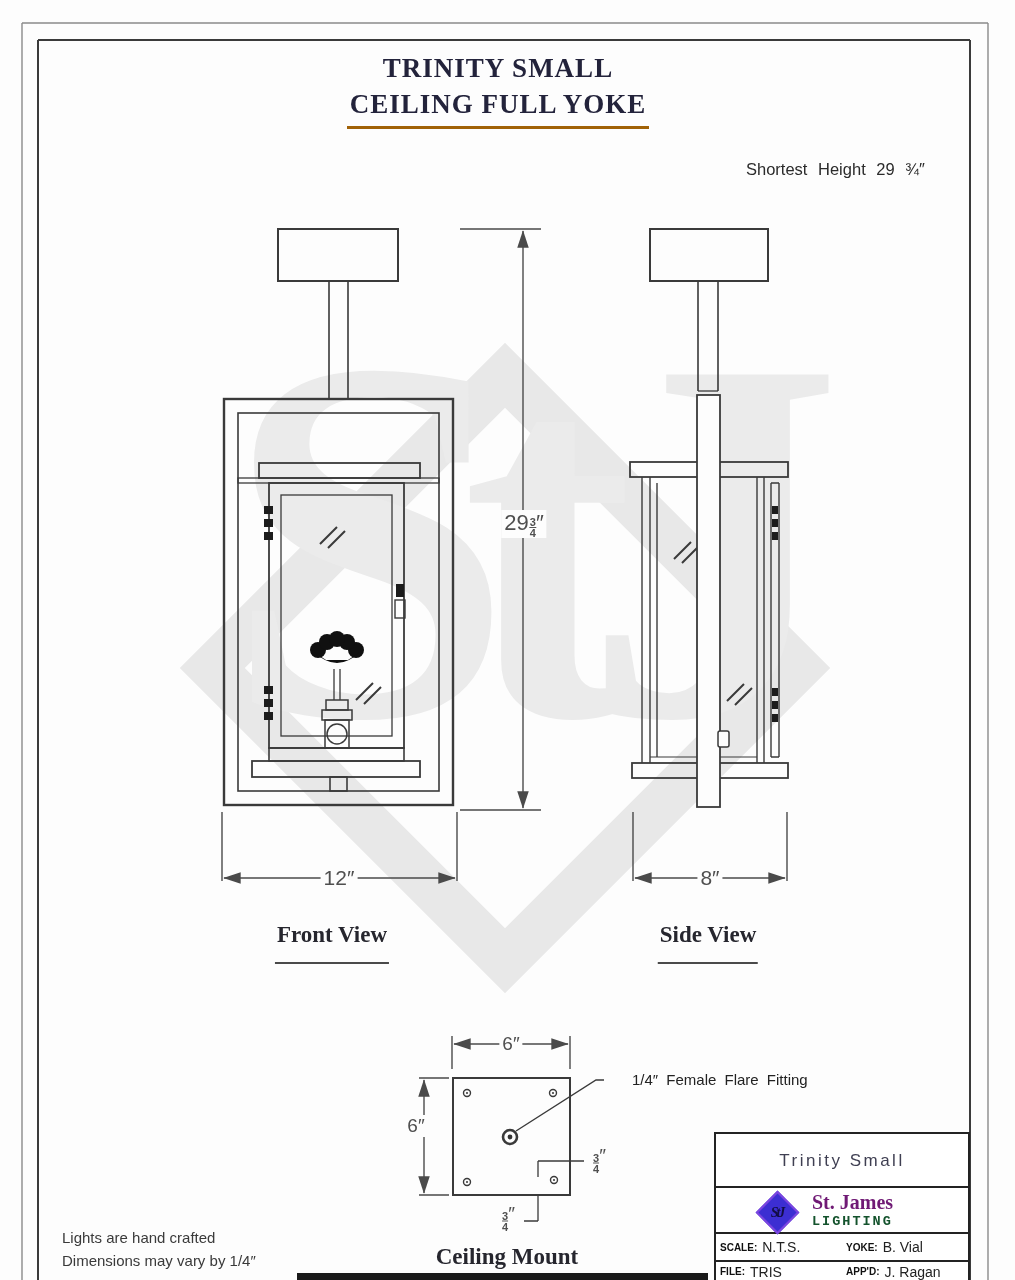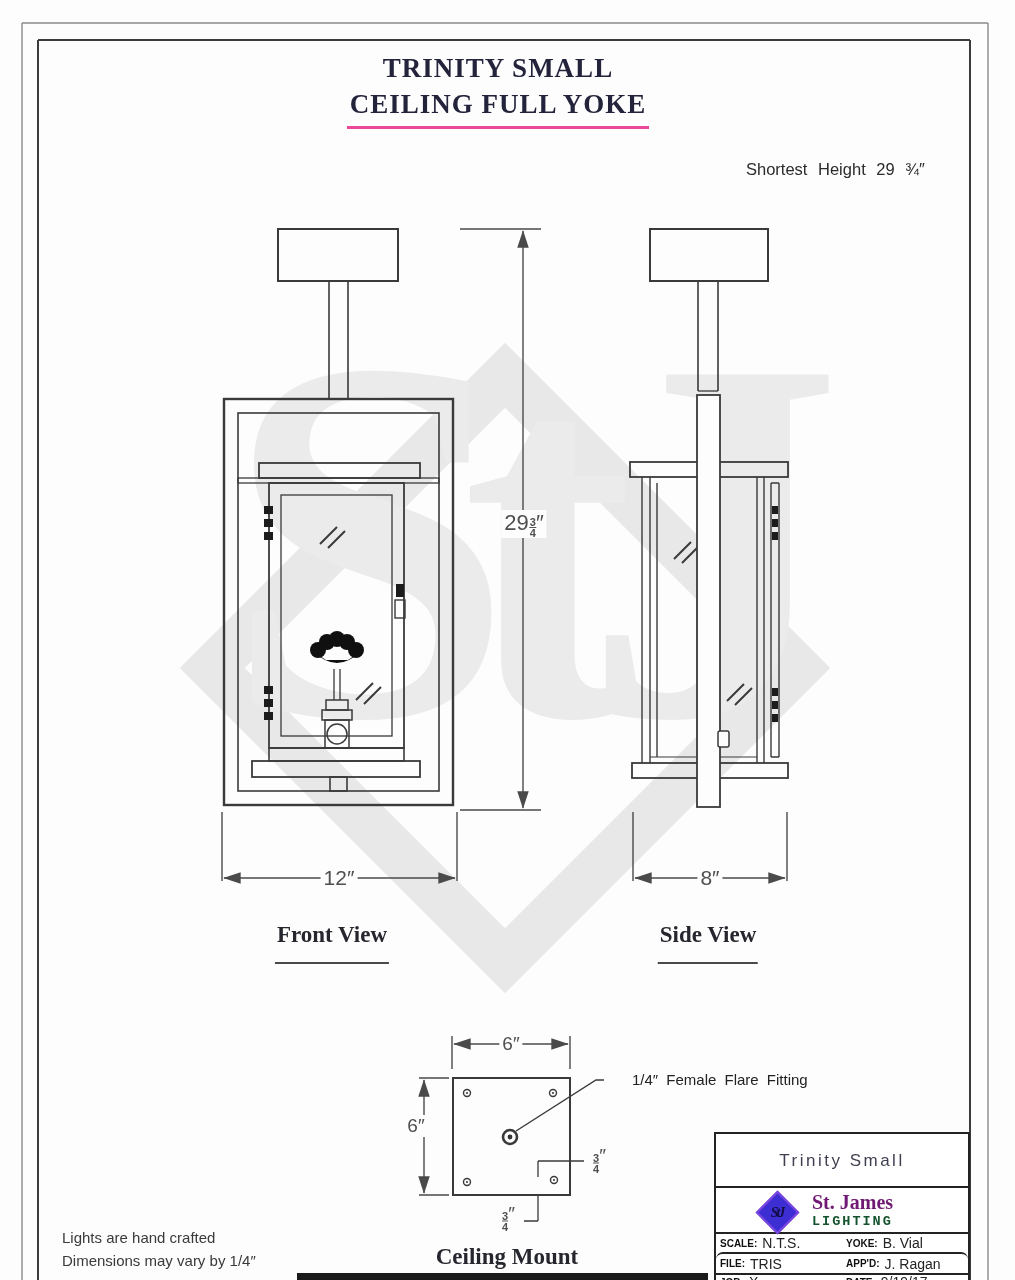--- a/index.html
+++ b/index.html
@@ -12,21 +12,21 @@
   .wm-text{position:absolute;left:0;top:330px;width:1015px;text-align:center;
         font-family:"Liberation Serif",serif;font-weight:bold;font-size:520px;
         letter-spacing:-52px;color:#ebebeb;line-height:420px;}
   
   svg.draw{position:absolute;left:0;top:0;z-index:1;}
   .lbl{position:absolute;z-index:2;color:#2e2e2e;}
   
   .doc-title{left:0;top:50px;width:996px;text-align:center;
         font-family:"Liberation Serif",serif;font-weight:bold;font-size:27px;
         letter-spacing:1px;color:#23233b;line-height:36px;}
-  .doc-title .u{display:inline-block;border-bottom:3px solid #ec4899;padding:0 3px 4px;}
+  .doc-title .u{display:inline-block;border-bottom:3px solid #a16207;padding:0 3px 4px;}
   .shortest{left:746px;top:160px;width:230px;font-size:16.5px;word-spacing:6px;color:#2b2b2b;}
   
   .dim{background:#fdfdfd;padding:0 3px;color:#4f4f4f;font-size:21px;
         transform:translate(-50%,-50%);white-space:nowrap;}
   .dim.small{font-size:19px;}
   .dim.big{font-size:22px;}
   .frac{display:inline-flex;flex-direction:column;font-size:11px;line-height:10px;
         vertical-align:4px;margin-left:1px;font-weight:600;text-align:center;}
   .frac b{font-weight:600;}
   .frac b:first-child{border-bottom:1.2px solid #555;}
@@ -45,21 +45,21 @@
   .tb-row2{height:46px;border-top:2px solid #232323;position:relative;
         display:flex;flex-direction:column;justify-content:center;padding-left:96px;box-sizing:border-box;}
   .tb-logo{position:absolute;left:46px;top:9px;width:27px;height:27px;background:#3c2ed2;
         border:2px solid #7c45e0;transform:rotate(45deg);display:flex;align-items:center;justify-content:center;}
   .tb-logo span{transform:rotate(-45deg);font-family:"Liberation Serif",serif;font-weight:bold;
         font-style:italic;font-size:14px;color:#120d45;letter-spacing:-2px;}
   .tb-name{font-family:"Liberation Serif",serif;font-weight:bold;font-size:20px;color:#701a75;}
   .tb-sub{font-family:"Liberation Mono",monospace;font-weight:bold;font-size:13.5px;
         letter-spacing:2px;color:#14532d;}
   .tb-frow{border-top:2px solid #232323;display:flex;align-items:center;box-sizing:border-box;}
-  .tb-frow.r3{height:20px;} .tb-frow.r4{height:21px;border-radius:7px;} .tb-frow.r5{height:16px;}
+  .tb-frow.r3{height:28px;} .tb-frow.r4{height:21px;} .tb-frow.r5{height:16px;}
   .tb-half{width:50%;display:flex;align-items:center;padding-left:4px;box-sizing:border-box;}
   .tb-flabel{font-size:10px;font-weight:bold;color:#101010;}
   .tb-fvalue{font-size:14px;color:#222;margin-left:5px;white-space:nowrap;}
 </style>
 </head>
 <body>
 
 <div class="page">
 
   <div class="wm">

